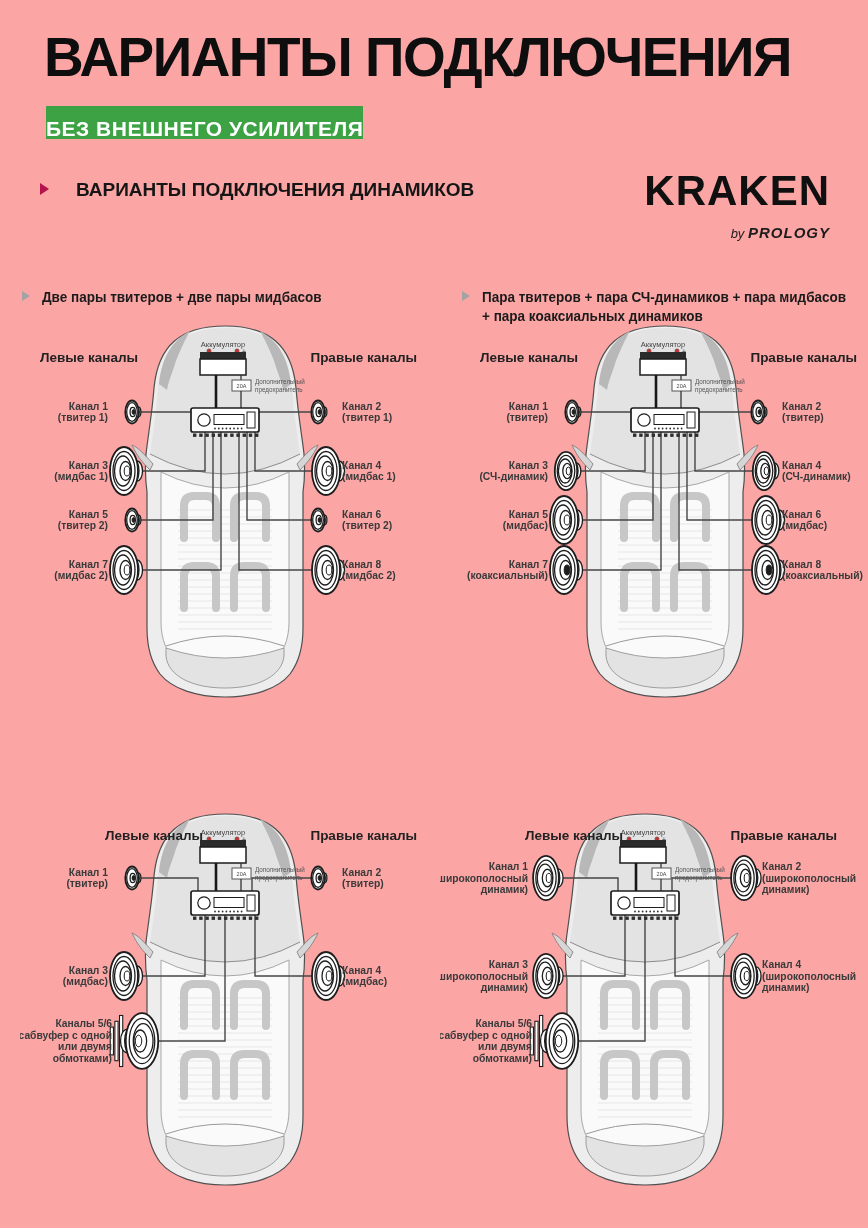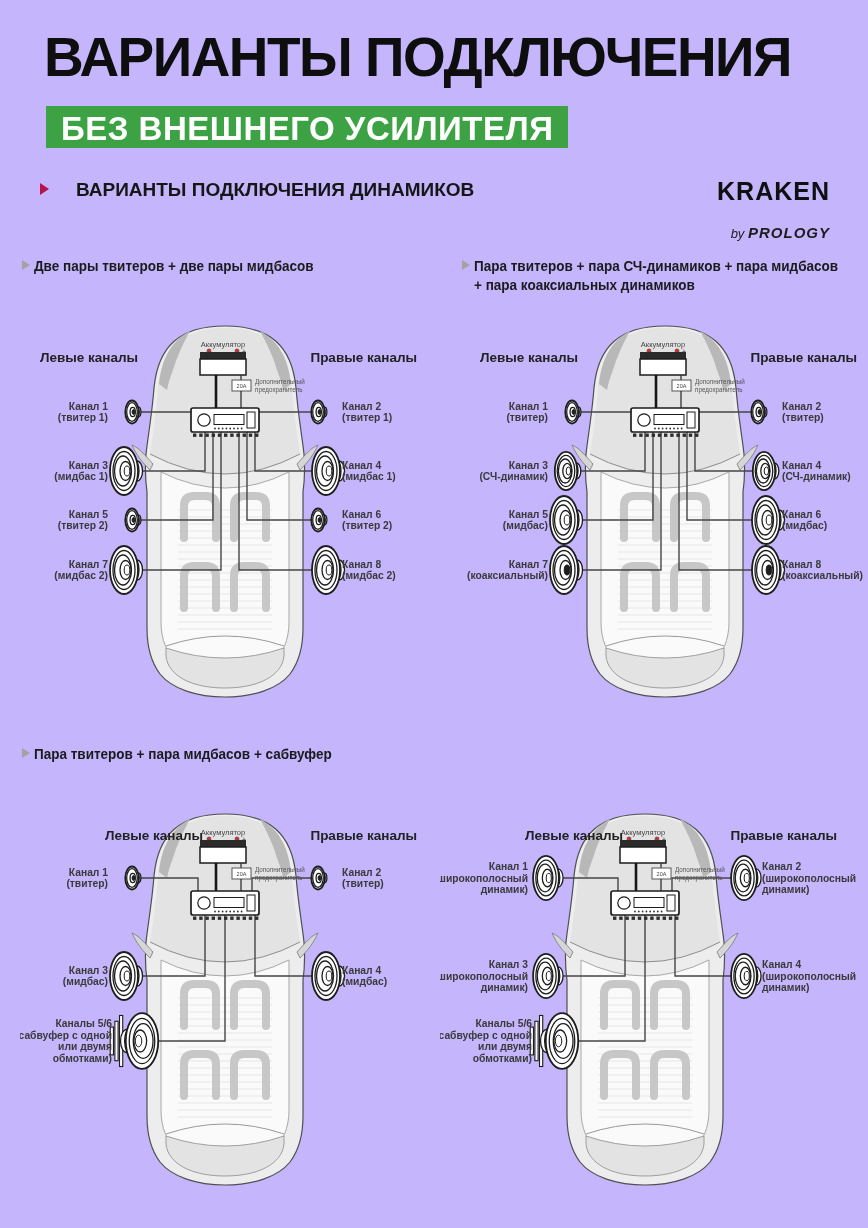--- a/index.html
+++ b/index.html
@@ -1,32 +1,32 @@
 <!DOCTYPE html>
 <html><head>
 <meta charset="utf-8">
 <style>
   html,body{margin:0;padding:0;background:#fff;}
   body{width:868px;height:1228px;position:relative;font-family:"Liberation Sans",sans-serif;color:#1a1a1a;}
-  .page{position:absolute;inset:0;overflow:hidden;background:#c4b5fd;text-decoration:underline;}
+  .page{position:absolute;inset:0;overflow:hidden;background:#fca5a5;text-decoration:underline;}
   .main-title{position:absolute;left:44px;top:24px;font-size:56px;font-weight:700;letter-spacing:-1.5px;color:#0e0e0e;white-space:nowrap;transform:scaleX(.98);transform-origin:left top;}
-  .banner{position:absolute;left:46px;top:106px;height:42px;line-height:45px;background:#3ca244;color:#fff;font-size:33px;font-weight:700;padding:0 15px;letter-spacing:.5px;white-space:nowrap;}
+  .banner{position:absolute;left:46px;top:106px;height:33px;line-height:45px;background:#3ca244;color:#fff;font-size:21px;font-weight:700;padding:0 0;letter-spacing:.5px;white-space:nowrap;}
   .section-head{position:absolute;left:40px;top:178px;display:flex;gap:27px;}
   .red-bullet{width:0;height:0;border-top:6px solid transparent;border-bottom:6px solid transparent;border-left:9px solid #b5134b;margin-top:5px;flex:none;}
   .section-head-text{font-size:19px;font-weight:700;line-height:23.5px;color:#161616;white-space:nowrap;}
   .logo{position:absolute;right:38px;top:176px;text-align:right;}
-  .logo-kraken{font-size:25px;font-weight:800;letter-spacing:1px;color:#101010;line-height:30px;}
+  .logo-kraken{font-size:42px;font-weight:800;letter-spacing:1px;color:#101010;line-height:30px;}
   .logo-by{font-size:13px;font-style:italic;color:#1c1c1c;margin-top:18px;}
   .logo-prology{font-size:15px;font-weight:700;font-style:italic;letter-spacing:1px;}
   .quad{position:absolute;width:422px;height:486px;}
   #quad0{left:20px;top:256px;}
   #quad1{left:460px;top:256px;}
   #quad2{left:20px;top:744px;}
   #quad3{left:440px;top:744px;}
-  .quad-title{display:flex;gap:4px;padding-left:2px;}
+  .quad-title{display:flex;gap:12px;padding-left:2px;margin-top:31px;}
   .gray-bullet{width:0;height:0;border-top:5.5px solid transparent;border-bottom:5.5px solid transparent;border-left:8px solid #a3a3a3;margin-top:4px;flex:none;}
   .quad-title-text{font-size:15px;font-weight:700;line-height:19px;color:#1b1b1b;white-space:nowrap;transform:scaleX(.9);transform-origin:left top;}
   .quad svg{position:absolute;left:0;top:40px;font-family:"Liberation Sans",sans-serif;}
   .lbl{font-size:10.3px;font-weight:600;fill:#3a3a3a;}
   .side-h{font-size:13.5px;font-weight:700;fill:#222;}
   .tiny{font-size:6.3px;fill:#555;}
   .bat{font-size:7.5px;fill:#444;}
   .fuseval{font-size:5.5px;fill:#444;}
 </style>
 </head>
@@ -436,27 +436,20 @@
           <rect x="216.4" y="137.5" width="3.4" height="3.4" fill="#2e2e2e"></rect>
           <rect x="222.6" y="137.5" width="3.4" height="3.4" fill="#2e2e2e"></rect>
           <rect x="228.8" y="137.5" width="3.4" height="3.4" fill="#2e2e2e"></rect>
           <rect x="235" y="137.5" width="3.4" height="3.4" fill="#2e2e2e"></rect>
         </g>
         <text x="20" y="66" class="side-h" text-anchor="start">Левые каналы</text>
         <text x="397" y="66" class="side-h" text-anchor="end">Правые каналы</text>
       </svg>
     </section>
   <section class="quad" id="quad2">
-    <div class="quad-title">
-        <span class="gray-bullet"></span>
-      <div class="quad-title-text">
-          <div>Пара твитеров + пара мидбасов + сабвуфер</div>
-          <div></div>
-        </div>
-    </div>
   <svg width="422" height="446" viewBox="0 0 422 446">
         <g>
           <path d="M205,30 C250,30 272,50 276,92 C278,118 282,140 284,158 C285,172 285,182 283,196 L283,332 C283,352 279,366 270,378 C258,393 233,401 205,401 C177,401 152,393 140,378 C131,366 127,352 127,332 L127,196 C125,182 125,172 126,158 C128,140 132,118 134,92 C138,50 160,30 205,30 Z" fill="#ededed" stroke="#4f4f4f" stroke-width="1.2"></path>
           <path d="M205,32 C247,32 268,52 272,92 C274,116 277,140 280,158 Q205,198 130,158 C133,140 136,116 138,92 C142,52 163,32 205,32 Z" fill="#e3e3e3"></path>
           <path d="M139,88 C142,60 153,44 170,35 C163,48 157,60 153,74 C150,82 148,88 147,94 Z" fill="#b8b8b8"></path>
           <path d="M271,88 C268,60 257,44 240,35 C247,48 253,60 257,74 C260,82 262,88 263,94 Z" fill="#b8b8b8"></path>
           <path d="M130,158 Q205,198 280,158" fill="none" stroke="#8c8c8c" stroke-width="1"></path>
           <path d="M141,176 Q205,208 269,176 L269,326 C269,362 244,384 205,384 C166,384 141,362 141,326 Z" fill="#fafafa" stroke="#a8a8a8" stroke-width="1"></path>
           <line x1="158" y1="214" x2="252" y2="214" stroke="#e6e6e6" stroke-width="1"></line>
           <line x1="158" y1="221" x2="252" y2="221" stroke="#e6e6e6" stroke-width="1"></line>

